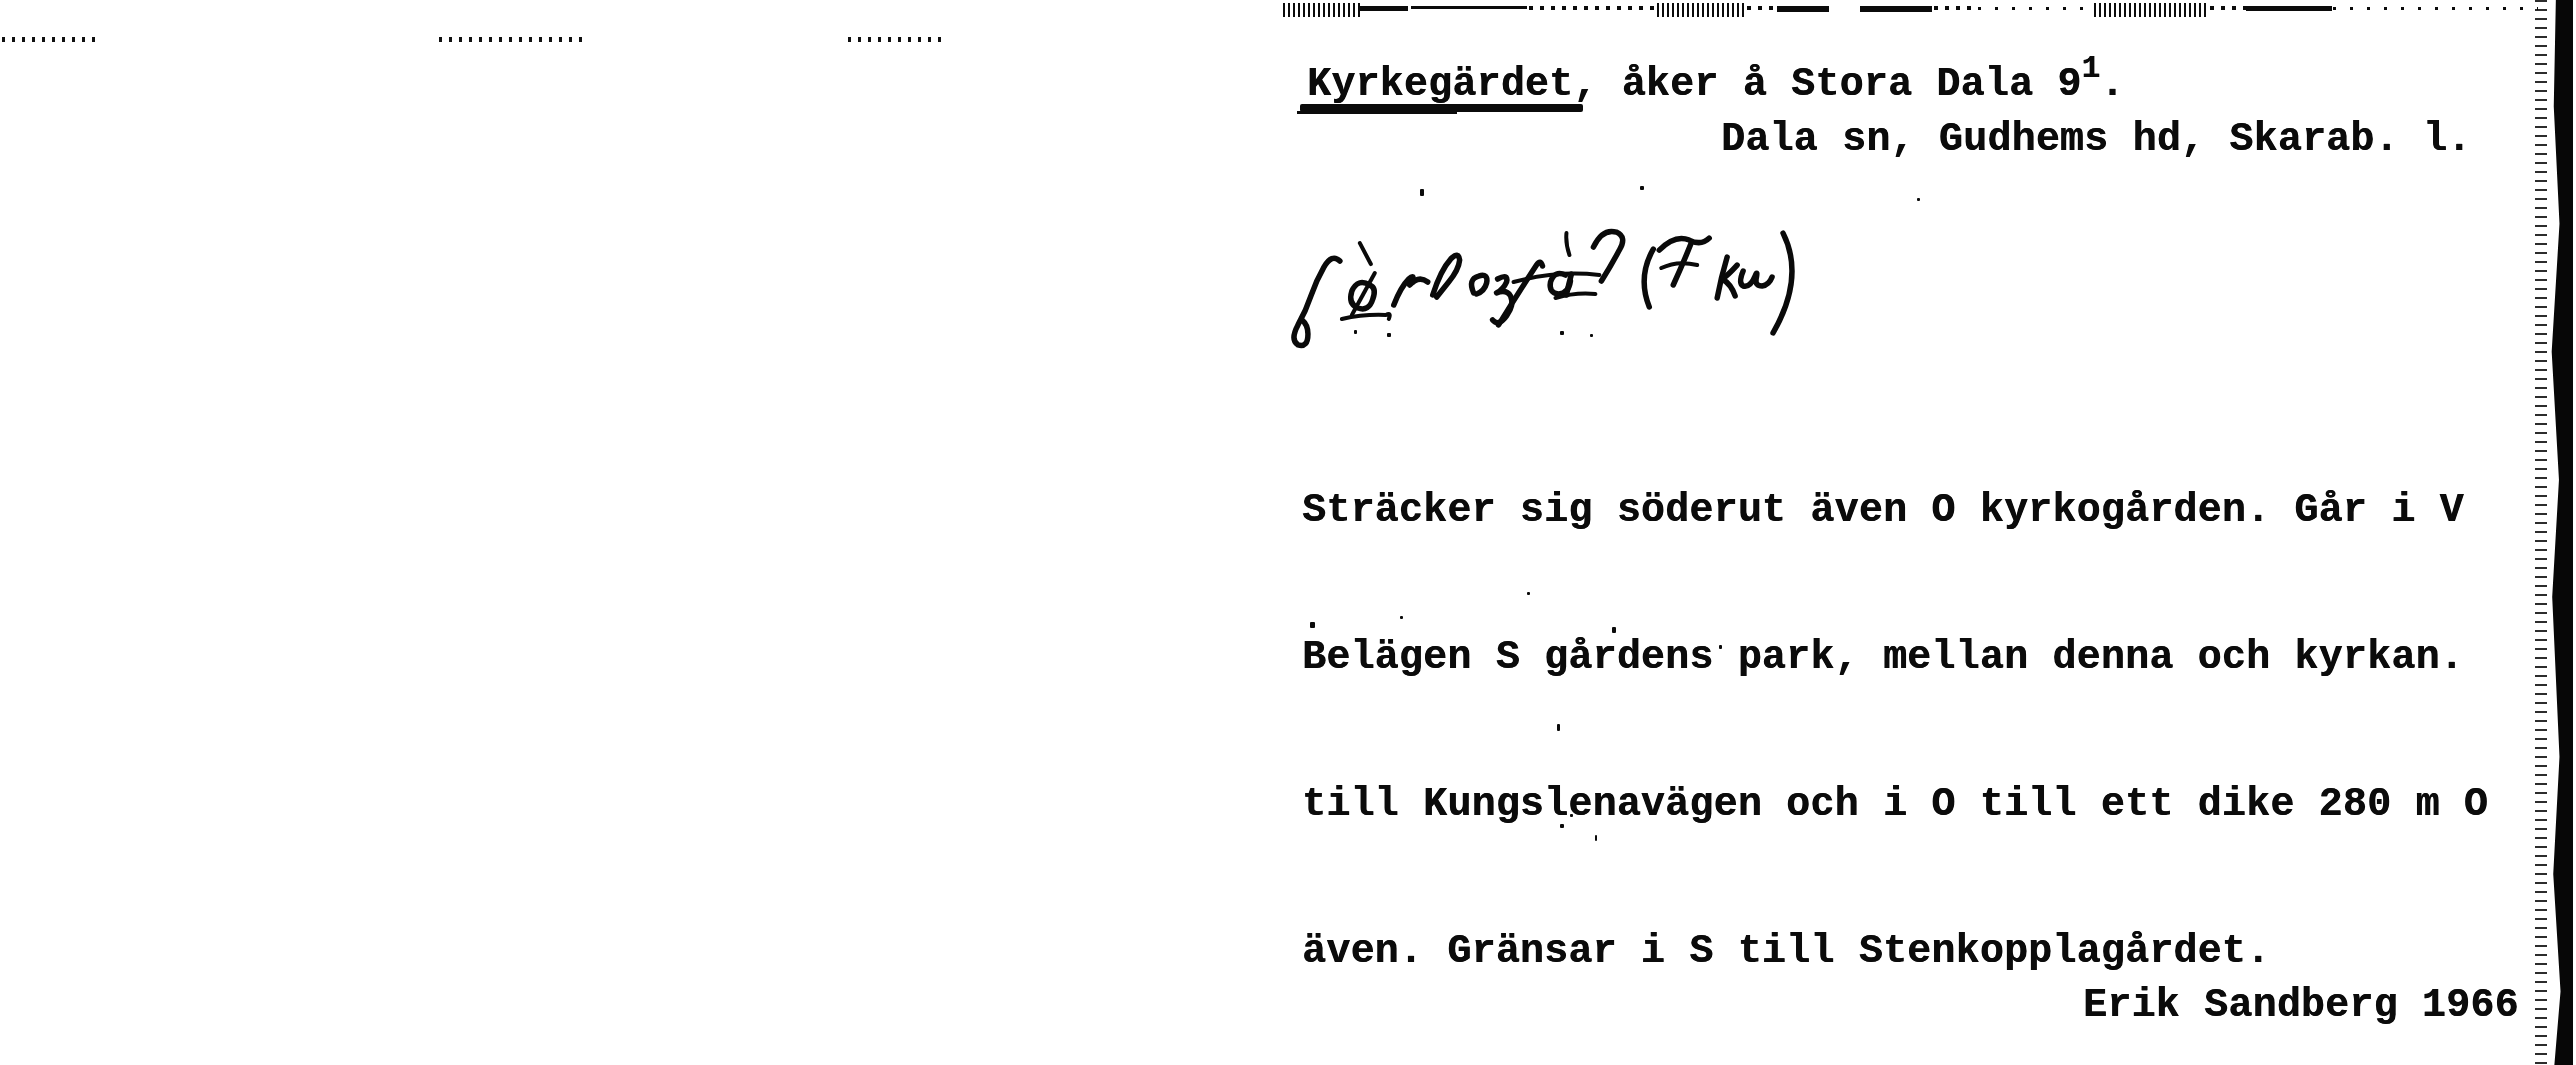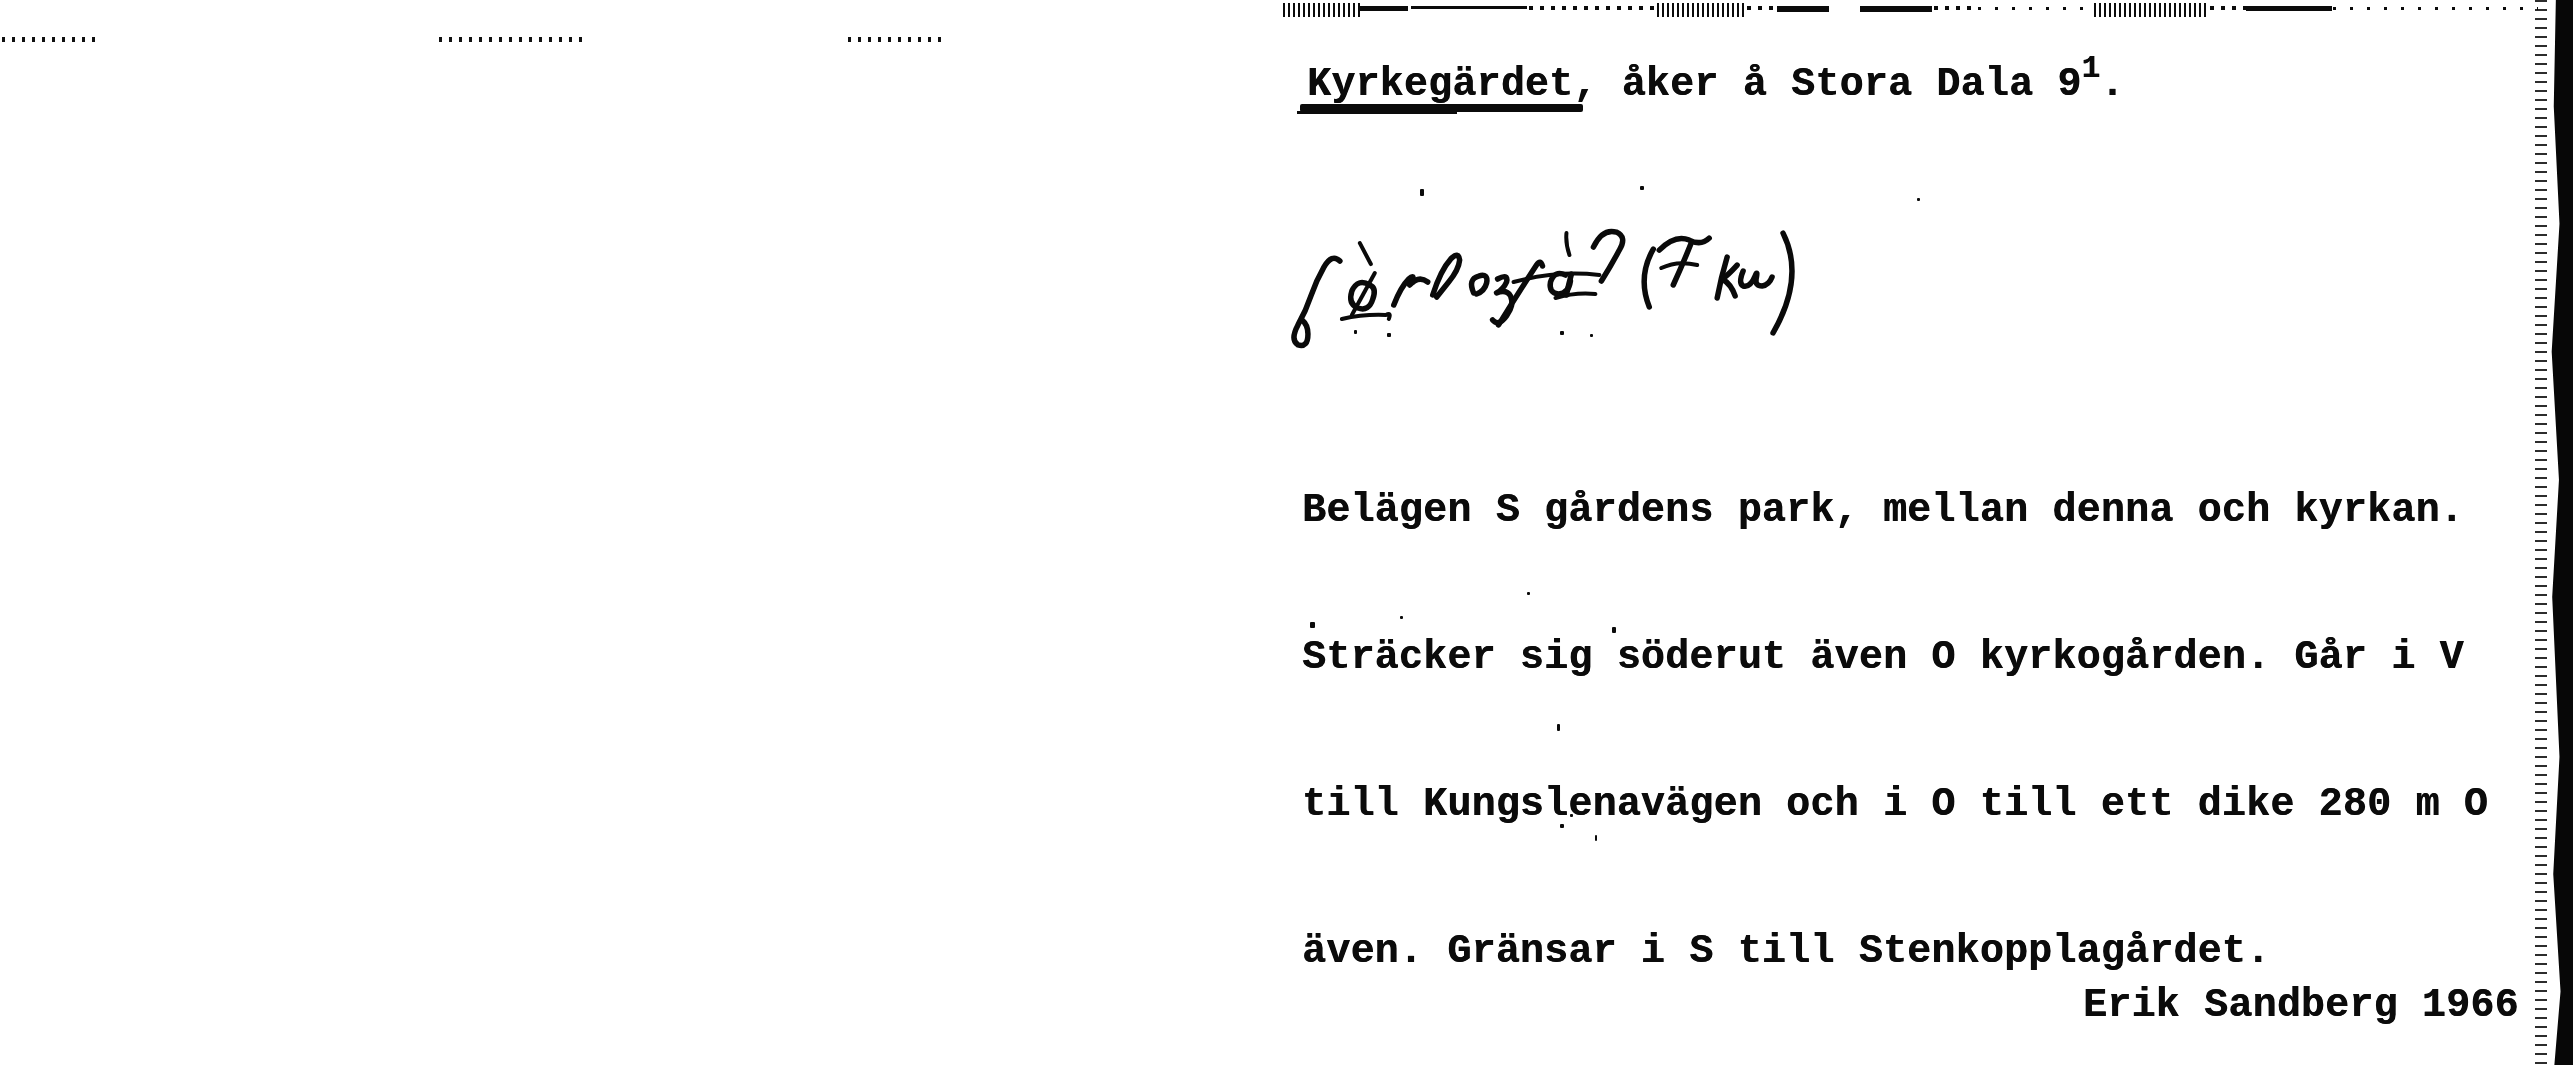--- a/index.html
+++ b/index.html
@@ -94,20 +94,21 @@
   </div>
 
   <div class="dashrow" style="left:2px;width:100px;"></div>
   <div class="dashrow" style="left:439px;width:145px;"></div>
   <div class="dashrow" style="left:848px;width:100px;"></div>
 
   <div class="type" style="left:1307px;top:65px;"><span>Kyrkegärdet</span><span>, åker å Stora Dala 9</span><span class="sup">1</span><span>.</span></div>
   <div class="title-underline"></div>
   <div class="title-underline-echo"></div>
 
+  <div class="type" style="left:1721px;top:120px;">Dala sn, Gudhems hd, Skarab. l.</div>
 
   <svg style="position:absolute;left:1278px;top:215px;" width="529" height="150" viewBox="0 0 530 150">
     <title>jörkjät (F Ku)</title>
 
     <path class="stroke" d="M62,46 Q54,38 46,52 Q38,66 33,81 Q28,96 20,110 Q12,125 20,130 Q30,133 30,119 Q30,110 24,105"></path>
 
     <path class="stroke" d="M92,70 Q80,63 74,76 Q70,89 80,93 Q91,97 95,84 Q99,73 92,70"></path>
     <path class="stroke thin" d="M97,58 L74,100"></path>
     <path class="stroke thin" d="M82,28 L93,49"></path>
     <path class="stroke thin" d="M64,104 Q86,99 108,100 Q114,97 111,104"></path>
@@ -140,22 +141,22 @@
 
     <path class="stroke" d="M450,42 Q444,62 440,83"></path>
     <path class="stroke" d="M460,50 Q451,60 445,64 Q454,69 458,81"></path>
 
     <path class="stroke" d="M466,56 Q461,68 466,71 Q473,73 478,61 Q481,54 479,64 Q478,71 485,71 Q492,70 495,62"></path>
 
     <path class="stroke" d="M506,18 Q528,62 496,118"></path>
   </svg>
 
   <div class="para" style="left:1302px;top:388px;">
+    <div>Sträcker sig söderut även O kyrkogården. Går i V</div>
     <div>Belägen S gårdens park, mellan denna och kyrkan.</div>
-    <div>Sträcker sig söderut även O kyrkogården. Går i V</div>
     <div>till Kungslenavägen och i O till ett dike 280 m O</div>
     <div>även. Gränsar i S till Stenkopplagårdet.</div>
   </div>
 
   <div class="type" style="left:2083px;top:986px;">Erik Sandberg 1966</div>
 
   <div class="speck" style="left:1420px;top:189px;width:4px;height:7px;"></div>
   <div class="speck" style="left:1640px;top:186px;width:4px;height:4px;"></div>
   <div class="speck" style="left:1917px;top:198px;width:3px;height:3px;"></div>
   <div class="speck" style="left:1354px;top:330px;width:3px;height:4px;"></div>

